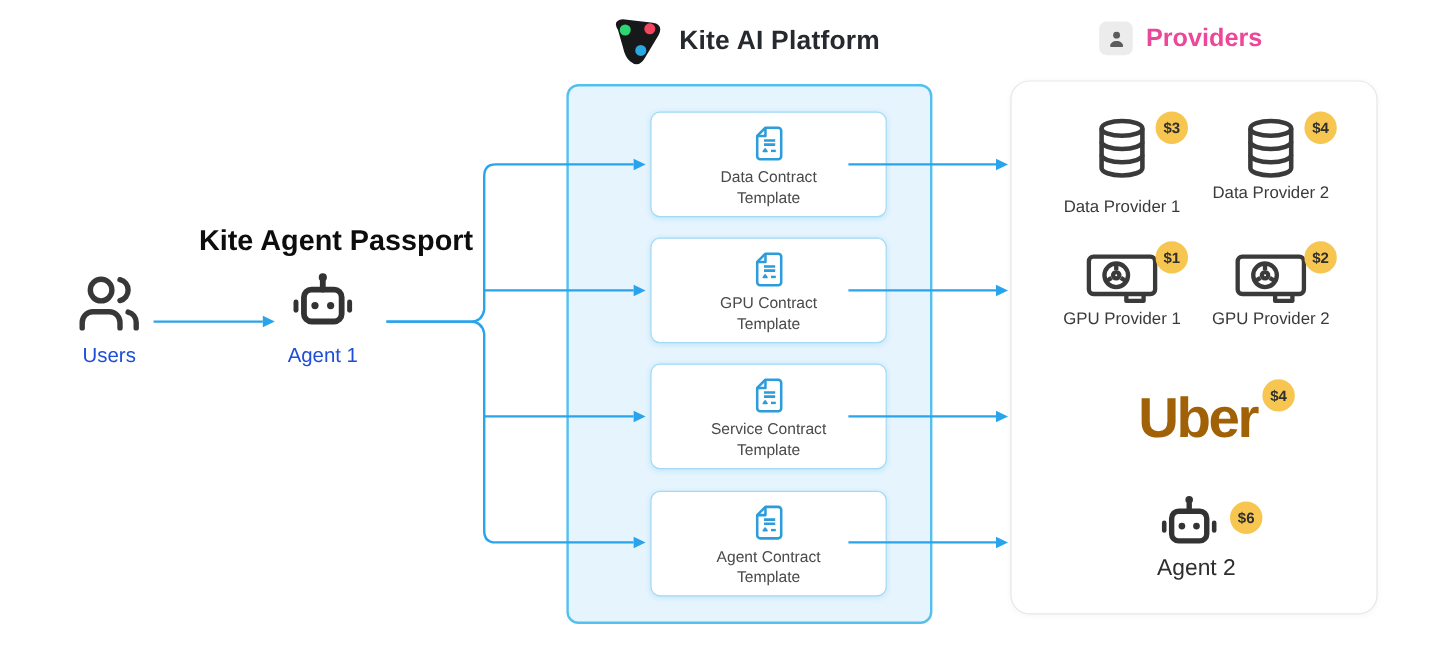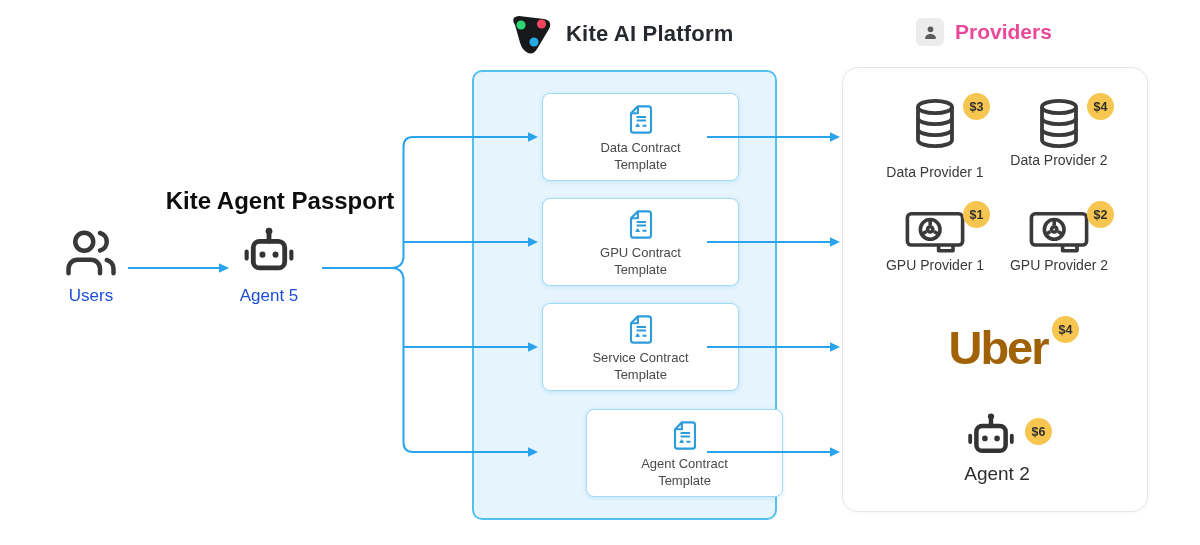--- a/index.html
+++ b/index.html
@@ -22,21 +22,21 @@
   .agent1{position:absolute;left:238px;top:222px;width:62px;text-align:center;}
   .agent1 svg{width:60px;height:58px;}
   .actor-label{margin-top:2px;font-size:17px;color:#1d4ed8;}
 
   
   .platform-box{position:absolute;left:472px;top:70px;width:305px;height:450px;background:rgba(197,231,250,0.45);border:2px solid #54c0ef;border-radius:10px;box-sizing:border-box;}
 
   .template{position:absolute;left:542px;width:197px;height:88px;background:#fff;border:1.5px solid #a3daf4;border-radius:8px;box-sizing:border-box;box-shadow:0 1px 4px rgba(41,164,236,.18);display:flex;flex-direction:column;align-items:center;justify-content:center;padding-top:2px;}
   .template svg{width:30px;height:33px;margin-bottom:4px;}
   .template .tline{font-size:13px;line-height:1.25;color:#4a4a4a;text-align:center;}
-  .t0{top:93px;} .t1{top:198px;} .t2{top:303px;} .t3{top:409px;margin-left:44px;}
+  .t0{top:93px;} .t1{top:198px;} .t2{top:303px;} .t3{top:409px;}
 
   
   .providers-panel{position:absolute;left:842px;top:67px;width:306px;height:445px;background:#fff;border:1.5px solid #e7e7e7;border-radius:16px;box-sizing:border-box;box-shadow:0 1px 5px rgba(0,0,0,.04);}
   .pcell{position:absolute;text-align:center;}
   .pcell .plabel{font-size:14px;color:#3a3a3a;}
   .badge{position:absolute;width:27px;height:27px;border-radius:50%;background:#f7c650;color:#2f2f2f;font-size:12.5px;font-weight:700;display:flex;align-items:center;justify-content:center;}
   .db-icon{width:48px;height:54px;} .gpu-icon{width:66px;height:48px;}
   .uber-logo{position:absolute;left:55px;top:252px;width:200px;text-align:center;font-size:47px;font-weight:700;letter-spacing:-2px;color:#a16207;}
   .agent2-icon{width:56px;height:54px;}
   .agent2-label{font-size:19px;color:#2e2e2e;}
@@ -84,21 +84,21 @@
   <div class="agent1">
     <svg viewBox="0 0 24 24" fill="none" stroke="#333" stroke-width="2" stroke-linecap="round">
       <rect x="5.5" y="8" width="13" height="11" rx="2.6"></rect>
       <line x1="12" y1="8" x2="12" y2="5.2"></line>
       <circle cx="12" cy="3.8" r="1.4" fill="#333" stroke="none"></circle>
       <circle cx="9.3" cy="13.5" r="1.25" fill="#333" stroke="none"></circle>
       <circle cx="14.7" cy="13.5" r="1.25" fill="#333" stroke="none"></circle>
       <rect x="1.9" y="11.4" width="1.7" height="4.6" rx="0.85" fill="#333" stroke="none"></rect>
       <rect x="20.4" y="11.4" width="1.7" height="4.6" rx="0.85" fill="#333" stroke="none"></rect>
     </svg>
-    <div class="actor-label">Agent 5</div>
+    <div class="actor-label">Agent 1</div>
   </div>
 
   <div class="platform-box"></div>
 
   <div class="template t0">
     <svg viewBox="0 0 24 26" fill="none" stroke="#2d9cdb" stroke-width="1.7" stroke-linejoin="round">
       <path d="M9.5 2.5H18a2 2 0 0 1 2 2v17a2 2 0 0 1-2 2H6a2 2 0 0 1-2-2V8z"></path>
       <path d="M9.5 2.5V8H4"></path>
         <path d="M8.5 11h7.5M8.5 13.8h7.5"></path>
       <path d="M8 18.4l1.3-1.8 1.3 1.8z" fill="#2d9cdb" stroke-width="1"></path>

